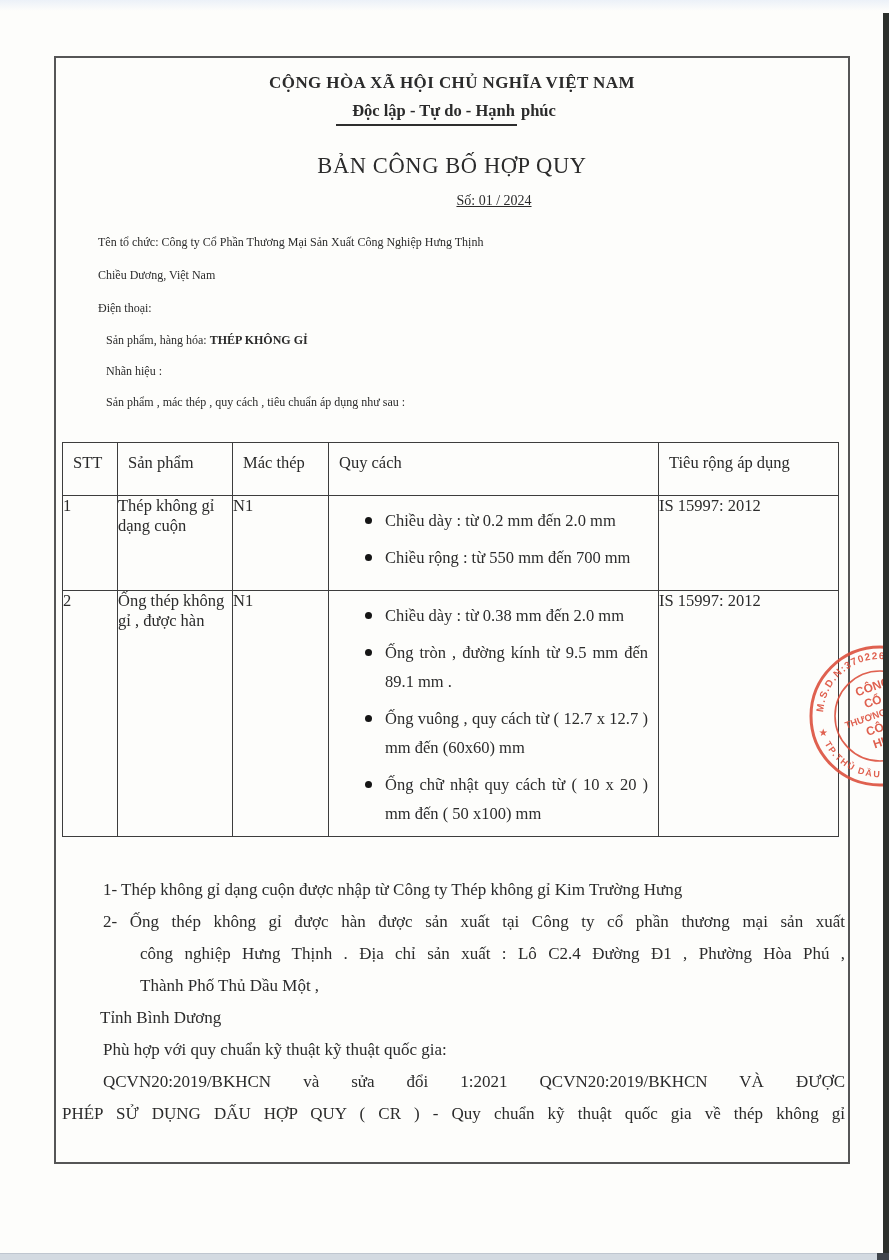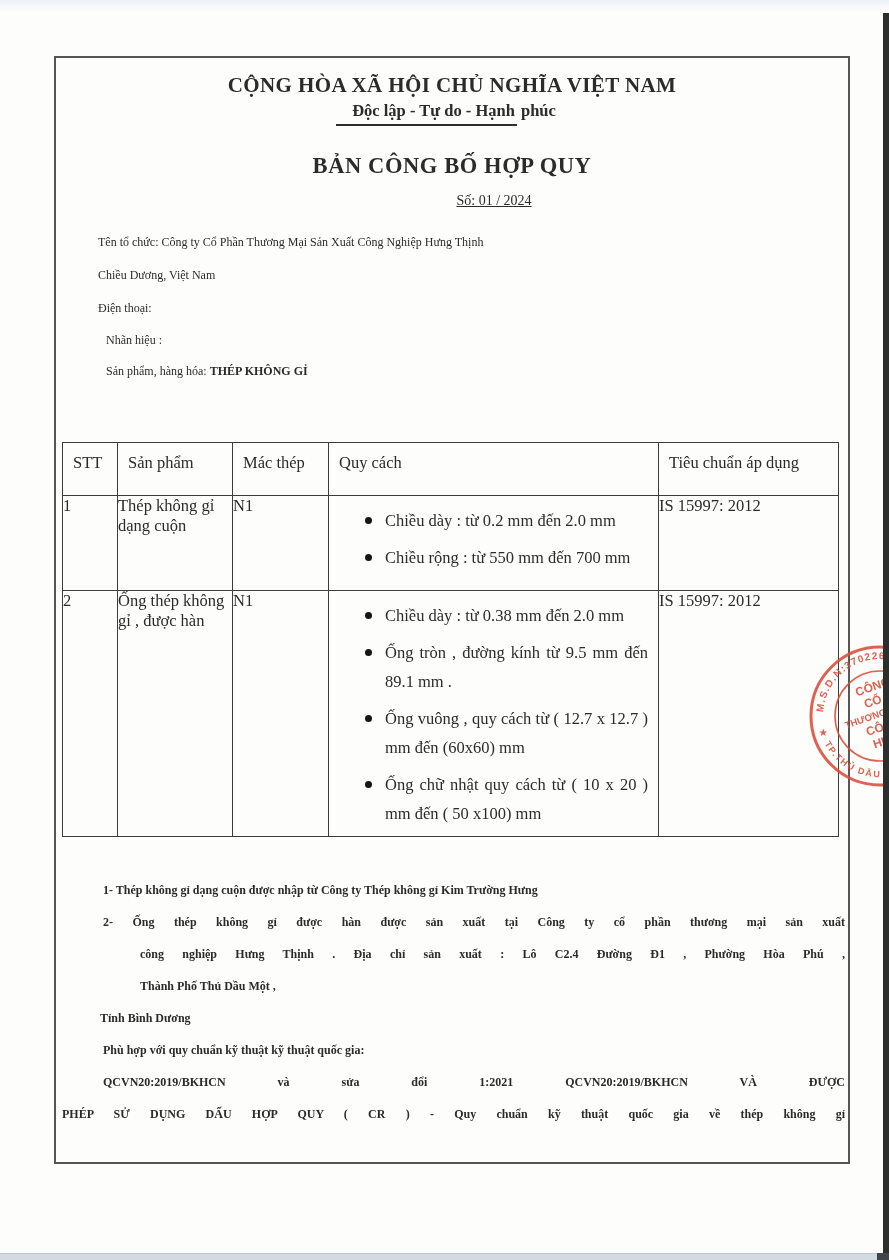--- a/index.html
+++ b/index.html
@@ -13,27 +13,27 @@
   .scan-strip{position:absolute;top:13px;right:0;width:6px;height:1241px;
     background:#2c302c;z-index:10;}
   .bottom-bar{position:absolute;left:0;bottom:0;width:889px;height:7px;
     background:#d3dae1;border-top:1px solid #bfc6cf;z-index:9;box-sizing:border-box;}
   .bottom-corner{position:absolute;right:0;bottom:0;width:12px;height:7px;
     background:#40454b;z-index:11;}
   .frame{position:absolute;left:54px;top:56px;width:792px;height:1104px;
     border:2px solid #565656;}
   .center{text-align:center;}
   .nat-title{position:absolute;left:54px;top:73px;width:796px;
-    font-size:21px;font-weight:bold;letter-spacing:.4px;}
+    font-size:17px;font-weight:bold;letter-spacing:.4px;}
   .motto{position:absolute;left:48px;top:101px;width:796px;
     font-size:16.5px;font-weight:bold;}
   .motto .ul{display:inline-block;border-bottom:2px solid #2e2e2e;
     padding:0 2px 3px 16px;}
   .doc-title{position:absolute;left:54px;top:153px;width:796px;
-    font-size:22.5px;font-weight:bold;letter-spacing:.6px;}
+    font-size:22.5px;font-weight:normal;letter-spacing:.6px;}
   .doc-number{position:absolute;left:54px;top:193px;width:880px;font-size:14px;text-decoration:underline;}
   .info{position:absolute;left:98px;top:226px;width:732px;
     font-size:12px;line-height:33px;}
   .info .tight{line-height:31px;}
   .indent8{margin-left:8px;}
   .bold{font-weight:bold;}
   table.spec{position:absolute;left:62px;top:442px;width:776px;
     border-collapse:collapse;table-layout:fixed;font-size:16.5px;}
   table.spec th,table.spec td{border:1.6px solid #3d3d3d;vertical-align:top;
     font-weight:normal;text-align:left;padding:0;}
@@ -44,21 +44,21 @@
   td.c-mac{text-align:center;padding-top:12px;}
   td.c-std{padding:12px 6px 0 10px;}
   tr.r1 td{height:94px;}
   tr.r2 td{height:234px;}
   .qc{padding:4px 10px 0 0;}
   .qc-item{display:flex;margin:6px 0 8px 0;justify-content:space-between;}
   .qc-dot{flex:none;width:7px;height:7px;border-radius:50%;background:#151515;
     margin:11px 13px 0 36px;}
   .qc-text{flex:1;text-align:justify;line-height:29px;}
   .notes{position:absolute;left:62px;top:874px;width:783px;
-    font-size:12px;line-height:32px;font-weight:bold;}
+    font-size:17px;line-height:32px;}
   .ml41{margin-left:41px;}
   .ml78{margin-left:78px;}
   .ml38{margin-left:38px;}
   .jf{text-align:justify;text-align-last:justify;}
   .stamp{position:absolute;left:796px;top:636px;width:160px;height:160px;
     opacity:.88;z-index:5;}
 </style>
 </head>
 <body>
 
@@ -67,39 +67,40 @@
 
 <div class="nat-title center">CỘNG HÒA XÃ HỘI CHỦ NGHĨA VIỆT NAM</div>
 <div class="motto center"><span class="ul">Độc lập - Tự do - Hạnh</span><span> phúc</span></div>
 <div class="doc-title center">BẢN CÔNG BỐ HỢP QUY</div>
 <div class="doc-number center">Số: 01 / 2024</div>
 
 <div class="info">
   <div>Tên tổ chức: Công ty Cổ Phần Thương Mại Sản Xuất Công Nghiệp Hưng Thịnh</div>
   <div>Chiều Dương, Việt Nam</div>
   <div>Điện thoại:</div>
+  <div class="tight indent8"><span>Sản phẩm, hàng hóa: </span><span class="bold">THÉP KHÔNG GỈ</span></div>
   <div class="tight indent8">Nhãn hiệu :</div>
-  <div class="tight indent8"><span>Sản phẩm, hàng hóa: </span><span class="bold">THÉP KHÔNG GỈ</span></div>
+  <div class="tight indent8">Sản phẩm , mác thép , quy cách , tiêu chuẩn áp dụng như sau :</div>
 </div>
 
 <table class="spec">
   <colgroup>
     <col style="width:55px">
       <col style="width:115px">
       <col style="width:96px">
     <col style="width:330px">
       <col style="width:180px">
   </colgroup>
   <tbody>
       <tr>
     <th class="c-stt">STT</th>
     <th>Sản phẩm</th>
     <th>Mác thép</th>
     <th>Quy cách</th>
-    <th>Tiêu chuẩn áp dụng</th>
+    <th>Tiêu rộng áp dụng</th>
   </tr>
   <tr class="r1">
     <td class="c-stt">1</td>
     <td class="c-name">Thép không gỉ dạng cuộn</td>
     <td class="c-mac">N1</td>
     <td>
       <div class="qc">
         <div class="qc-item">
               <span class="qc-dot"></span>
               <span class="qc-text">Chiều dày : từ 0.2 mm đến 2.0 mm</span>

